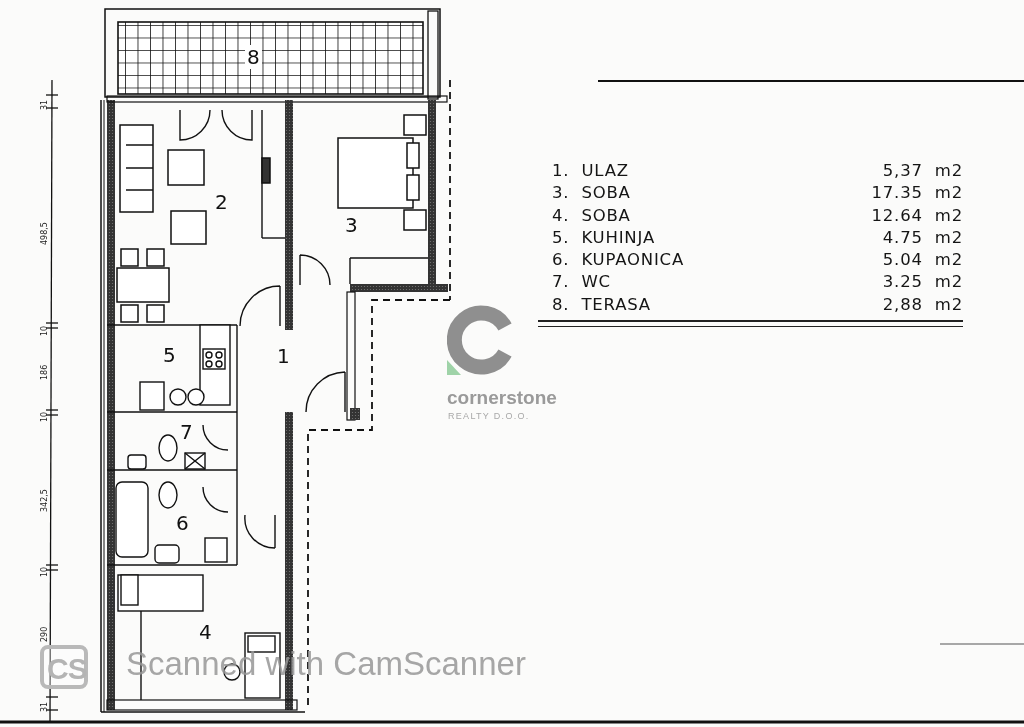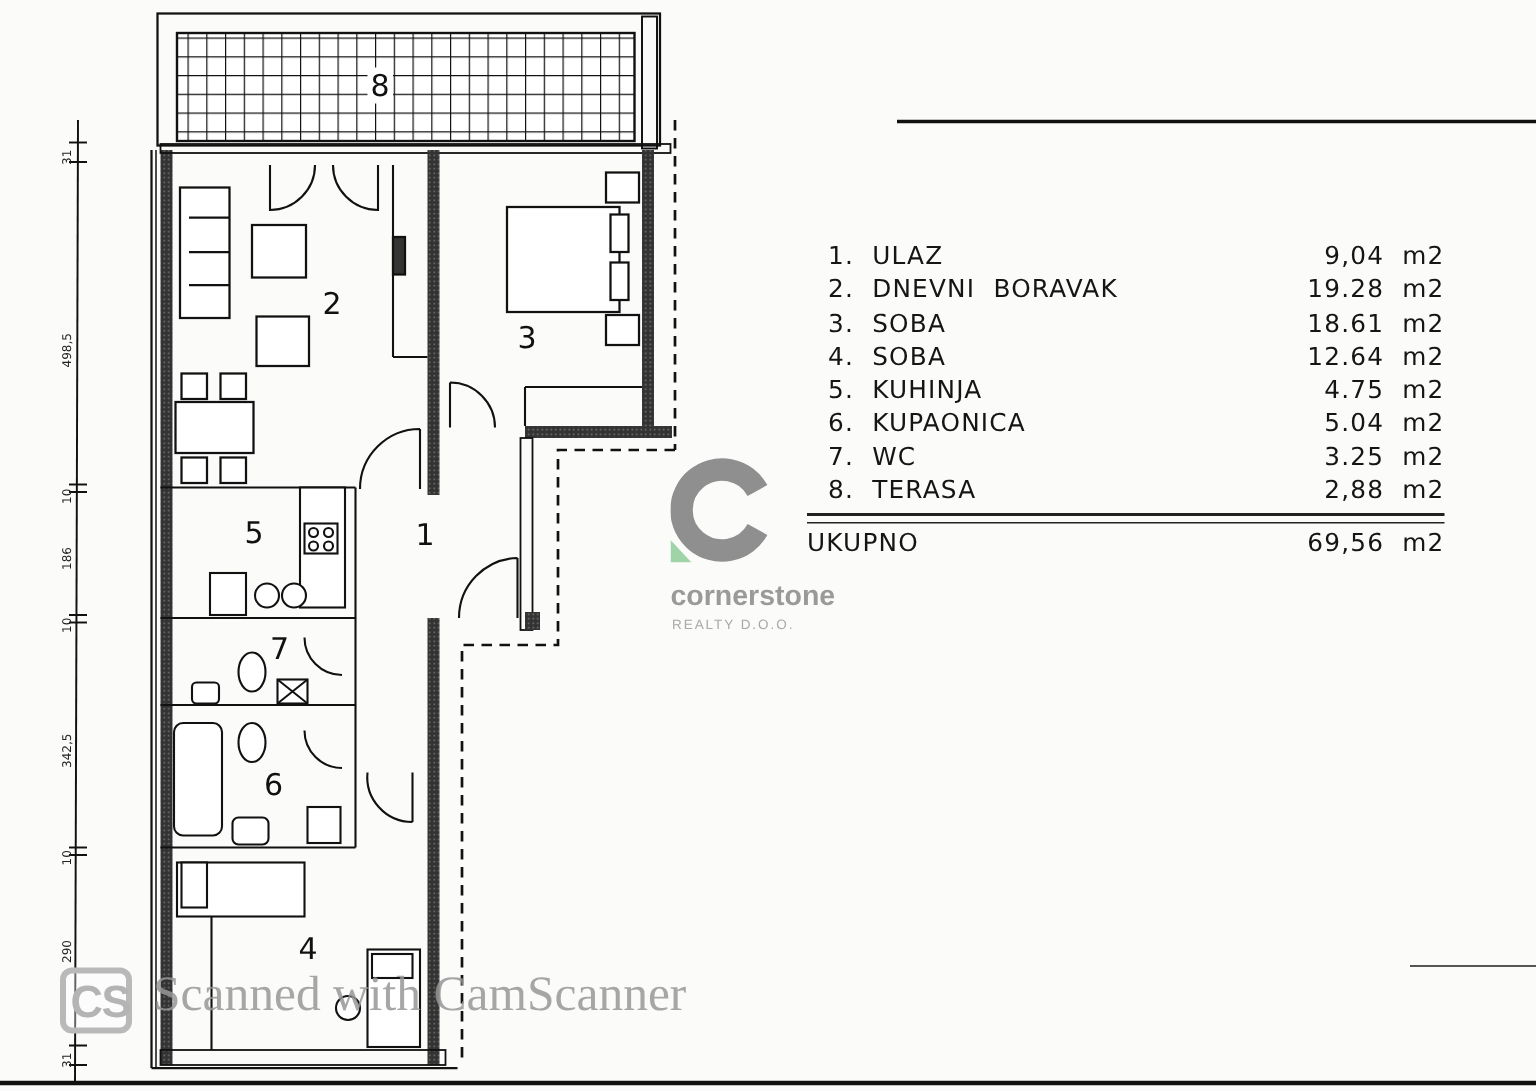--- a/index.html
+++ b/index.html
@@ -10,21 +10,21 @@
   .row{display:flex;justify-content:space-between;height:22.3px;line-height:22.3px;}
   .row .name{white-space:pre;margin-left:14px;}
   .note{height:24px;line-height:24px;}
   .sep{height:4px;border-top:2.5px solid #222;border-bottom:1px solid #222;margin:4px 0 2px 0;}
   .logo{position:absolute;left:447px;top:305px;width:135px;}
   .logo .c{position:absolute;left:0;top:0;width:70px;height:70px;}
   .logo .brand{position:absolute;left:0;top:82px;font-family:"Liberation Sans",sans-serif;font-weight:bold;font-size:19px;color:#9a9a9a;letter-spacing:0px;text-align:center;}
   .logo .sub{position:absolute;left:1px;top:106px;font-family:"Liberation Sans",sans-serif;font-size:9px;color:#a8a8a8;letter-spacing:1.3px;}
   .cs{position:absolute;left:40px;top:645px;width:48px;height:44px;border:4px solid #b9b9b9;border-radius:8px;box-sizing:border-box;background:rgba(255,255,255,0.35);}
   .cs span{position:absolute;left:3px;top:3px;font-family:"Liberation Sans",sans-serif;font-weight:bold;font-size:30px;color:#b4b4b4;letter-spacing:-1px;}
-  .camscan{position:absolute;left:102px;top:645px;font-family:Liberation Serif, serif;font-size:33px;color:rgba(150,150,150,0.85);}
+  .camscan{position:absolute;left:102px;top:645px;font-family:Liberation Sans, sans-serif;font-size:33px;color:rgba(150,150,150,0.85);padding-left:24px;}
   .dim{position:absolute;font-family:"DejaVu Sans",sans-serif;font-size:8px;color:#222;transform:rotate(-90deg);transform-origin:left top;}
 </style>
 </head>
 <body>
 
 <svg class="plan" width="1024" height="727" viewBox="0 0 1024 727">
   <defs>
     <pattern id="grid" width="12.5" height="12.5" patternUnits="userSpaceOnUse">
       <rect width="12.5" height="12.5" fill="#fff"></rect>
       <path d="M0 0 H12.5 M0 0 V12.5" stroke="#111" stroke-width="1.6"></path>
@@ -175,29 +175,25 @@
 <div class="dim" style="left:40px;top:380px;">186</div>
 <div class="dim" style="left:40px;top:422px;">10</div>
 <div class="dim" style="left:40px;top:512px;">342,5</div>
 <div class="dim" style="left:40px;top:577px;">10</div>
 <div class="dim" style="left:40px;top:642px;">290</div>
 <div class="dim" style="left:40px;top:712px;">31</div>
 
 <div class="table">
   <div class="row">
       <span class="name">1.  ULAZ</span>
-      <span style="white-space:pre">9,04  m2</span>
-    </div>
-  <div class="row">
-      <span class="name">2.  DNEVNI  BORAVAK</span>
-      <span style="white-space:pre">19.28  m2</span>
+      <span style="white-space:pre">5,37  m2</span>
     </div>
   <div class="row">
       <span class="name">3.  SOBA</span>
-      <span style="white-space:pre">18.61  m2</span>
+      <span style="white-space:pre">17.35  m2</span>
     </div>
   <div class="row">
       <span class="name">4.  SOBA</span>
       <span style="white-space:pre">12.64  m2</span>
     </div>
   <div class="row">
       <span class="name">5.  KUHINJA</span>
       <span style="white-space:pre">4.75  m2</span>
     </div>
   <div class="row">
@@ -206,24 +202,20 @@
     </div>
   <div class="row">
       <span class="name">7.  WC</span>
       <span style="white-space:pre">3.25  m2</span>
     </div>
   <div class="row">
       <span class="name">8.  TERASA</span>
       <span style="white-space:pre">2,88  m2</span>
     </div>
   <div class="sep"></div>
-  <div class="row">
-      <span>UKUPNO</span>
-      <span style="white-space:pre">69,56  m2</span>
-    </div>
 </div>
 
 <div class="logo">
   <svg class="c" viewBox="0 0 70 70">
     <path d="M58 22 A27 27 0 1 0 58 48" fill="none" stroke="#8f8f8f" stroke-width="15"></path>
     <path d="M0 70 L0 55 L14 70 Z" fill="#9fd3a8"></path>
   </svg>
   <div class="brand">cornerstone</div>
   <div class="sub">REALTY D.O.O.</div>
 </div>

